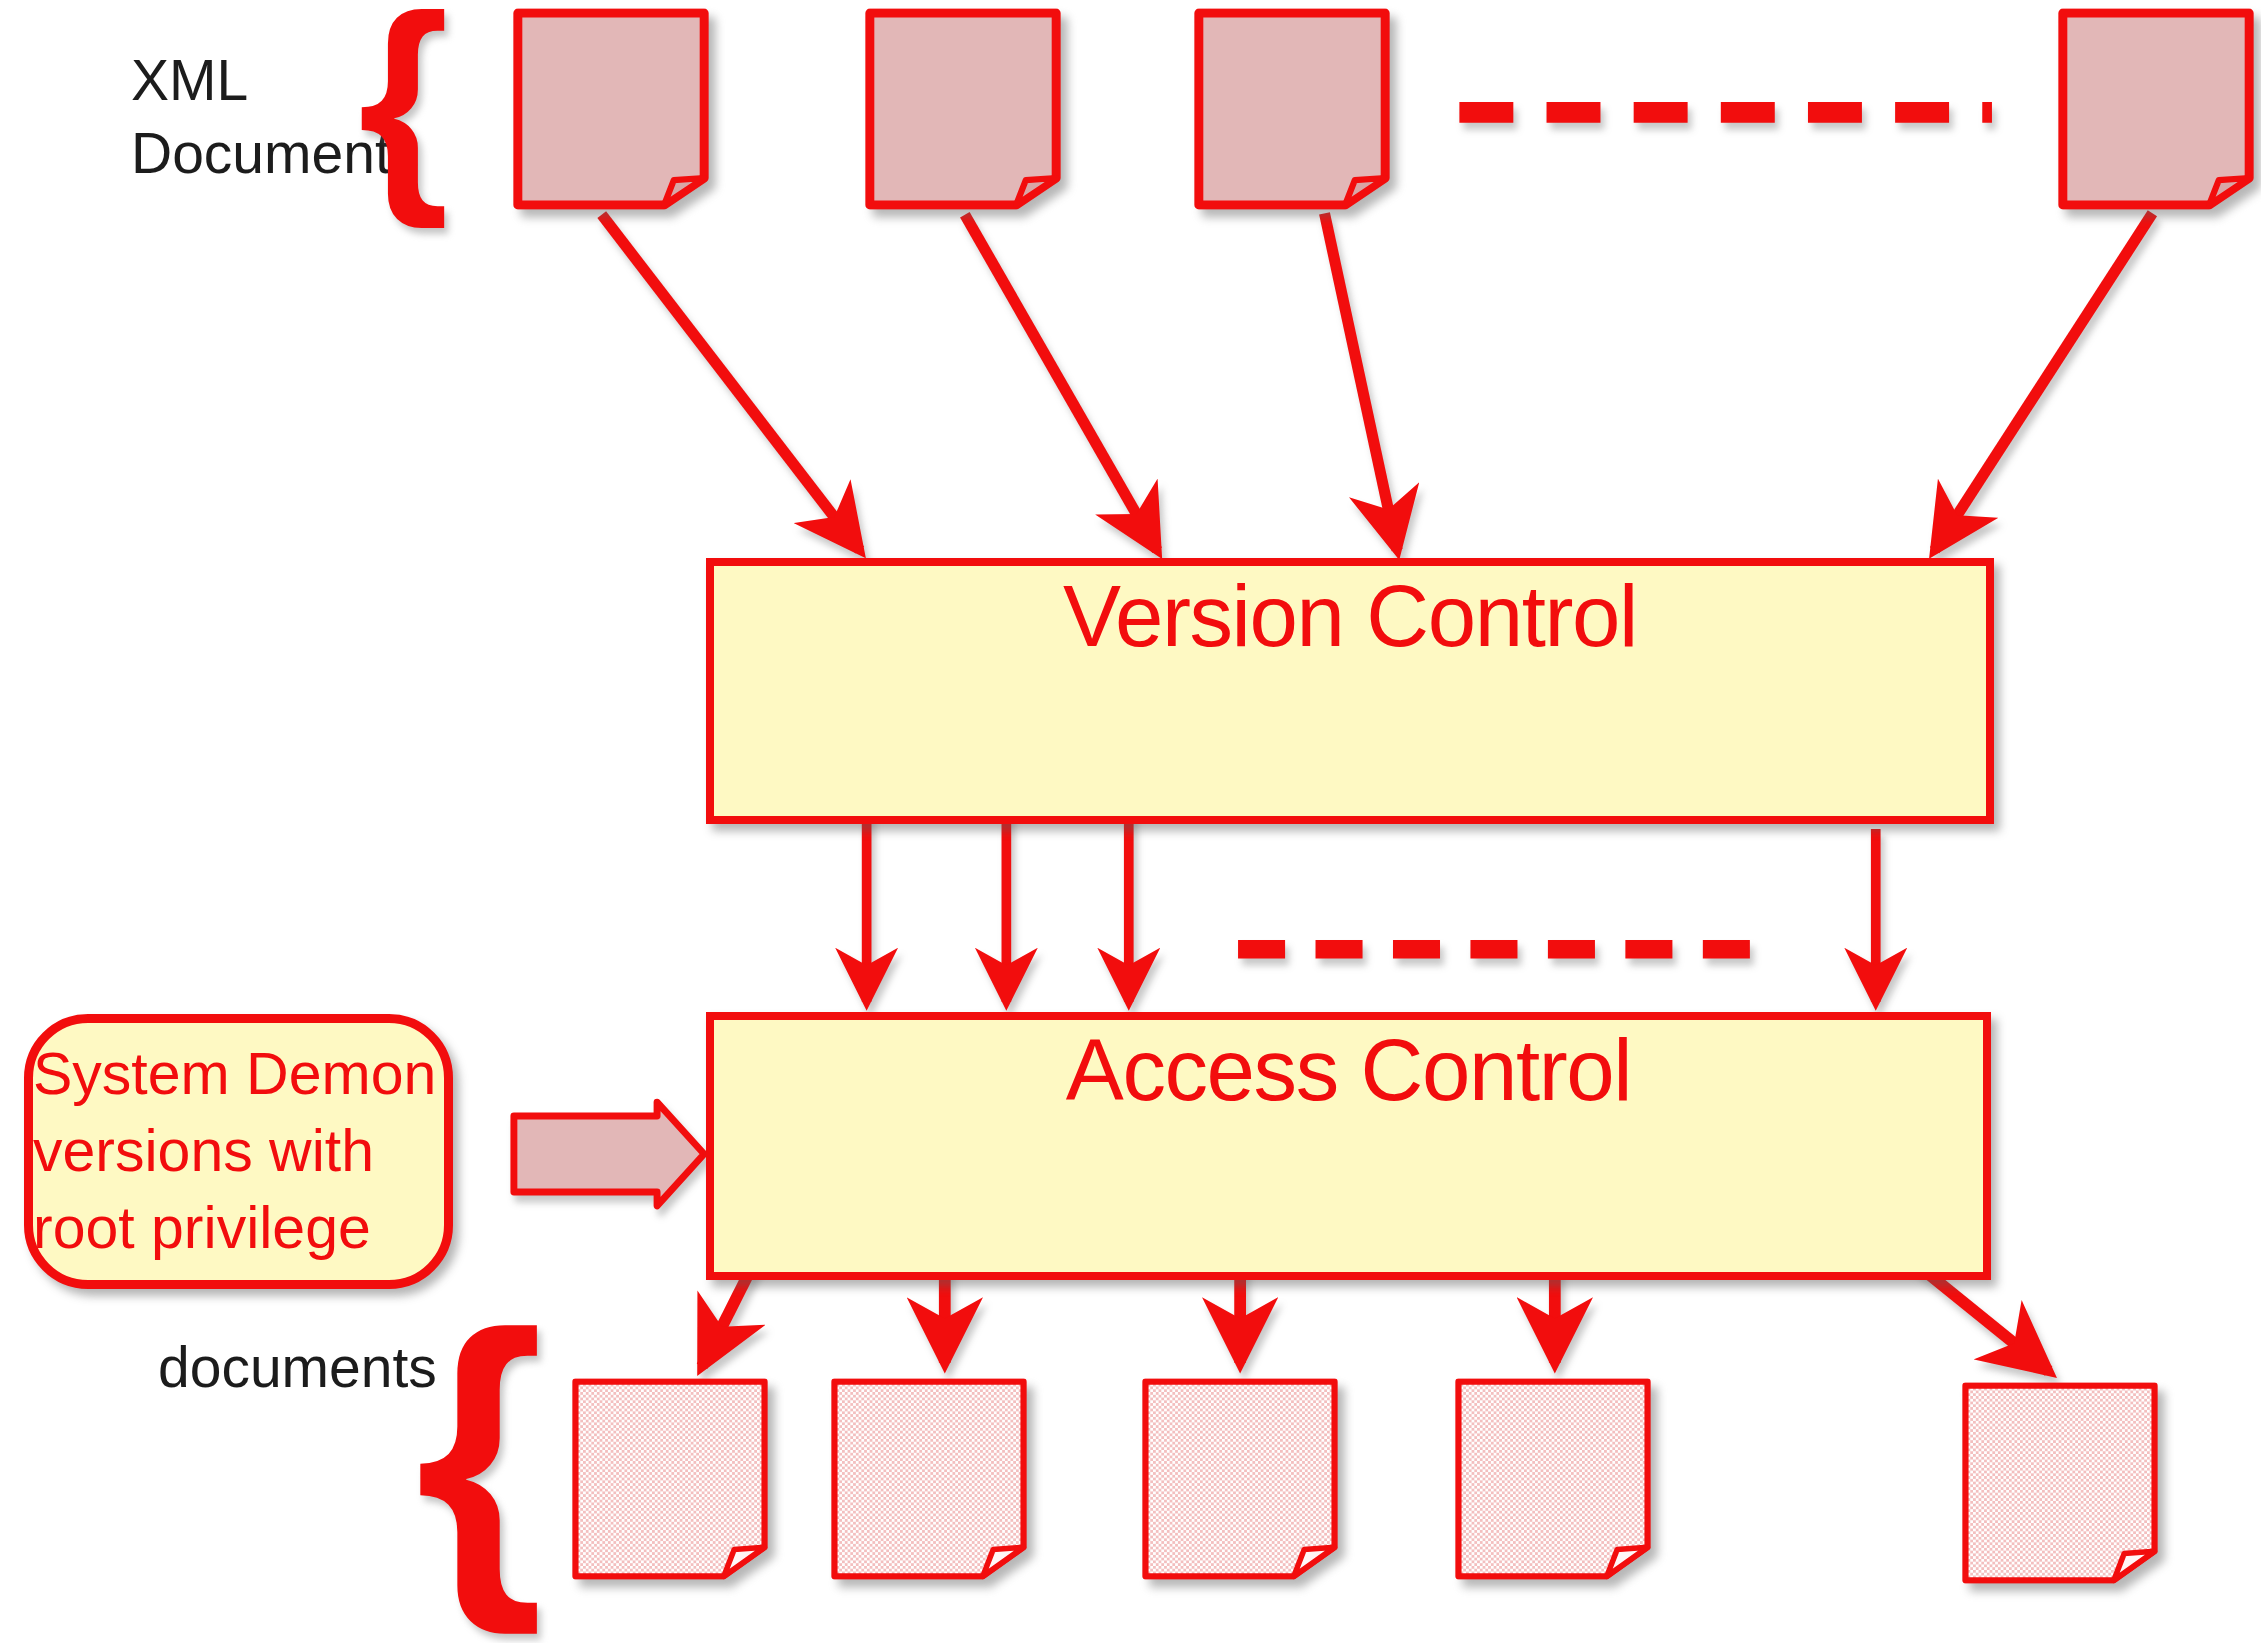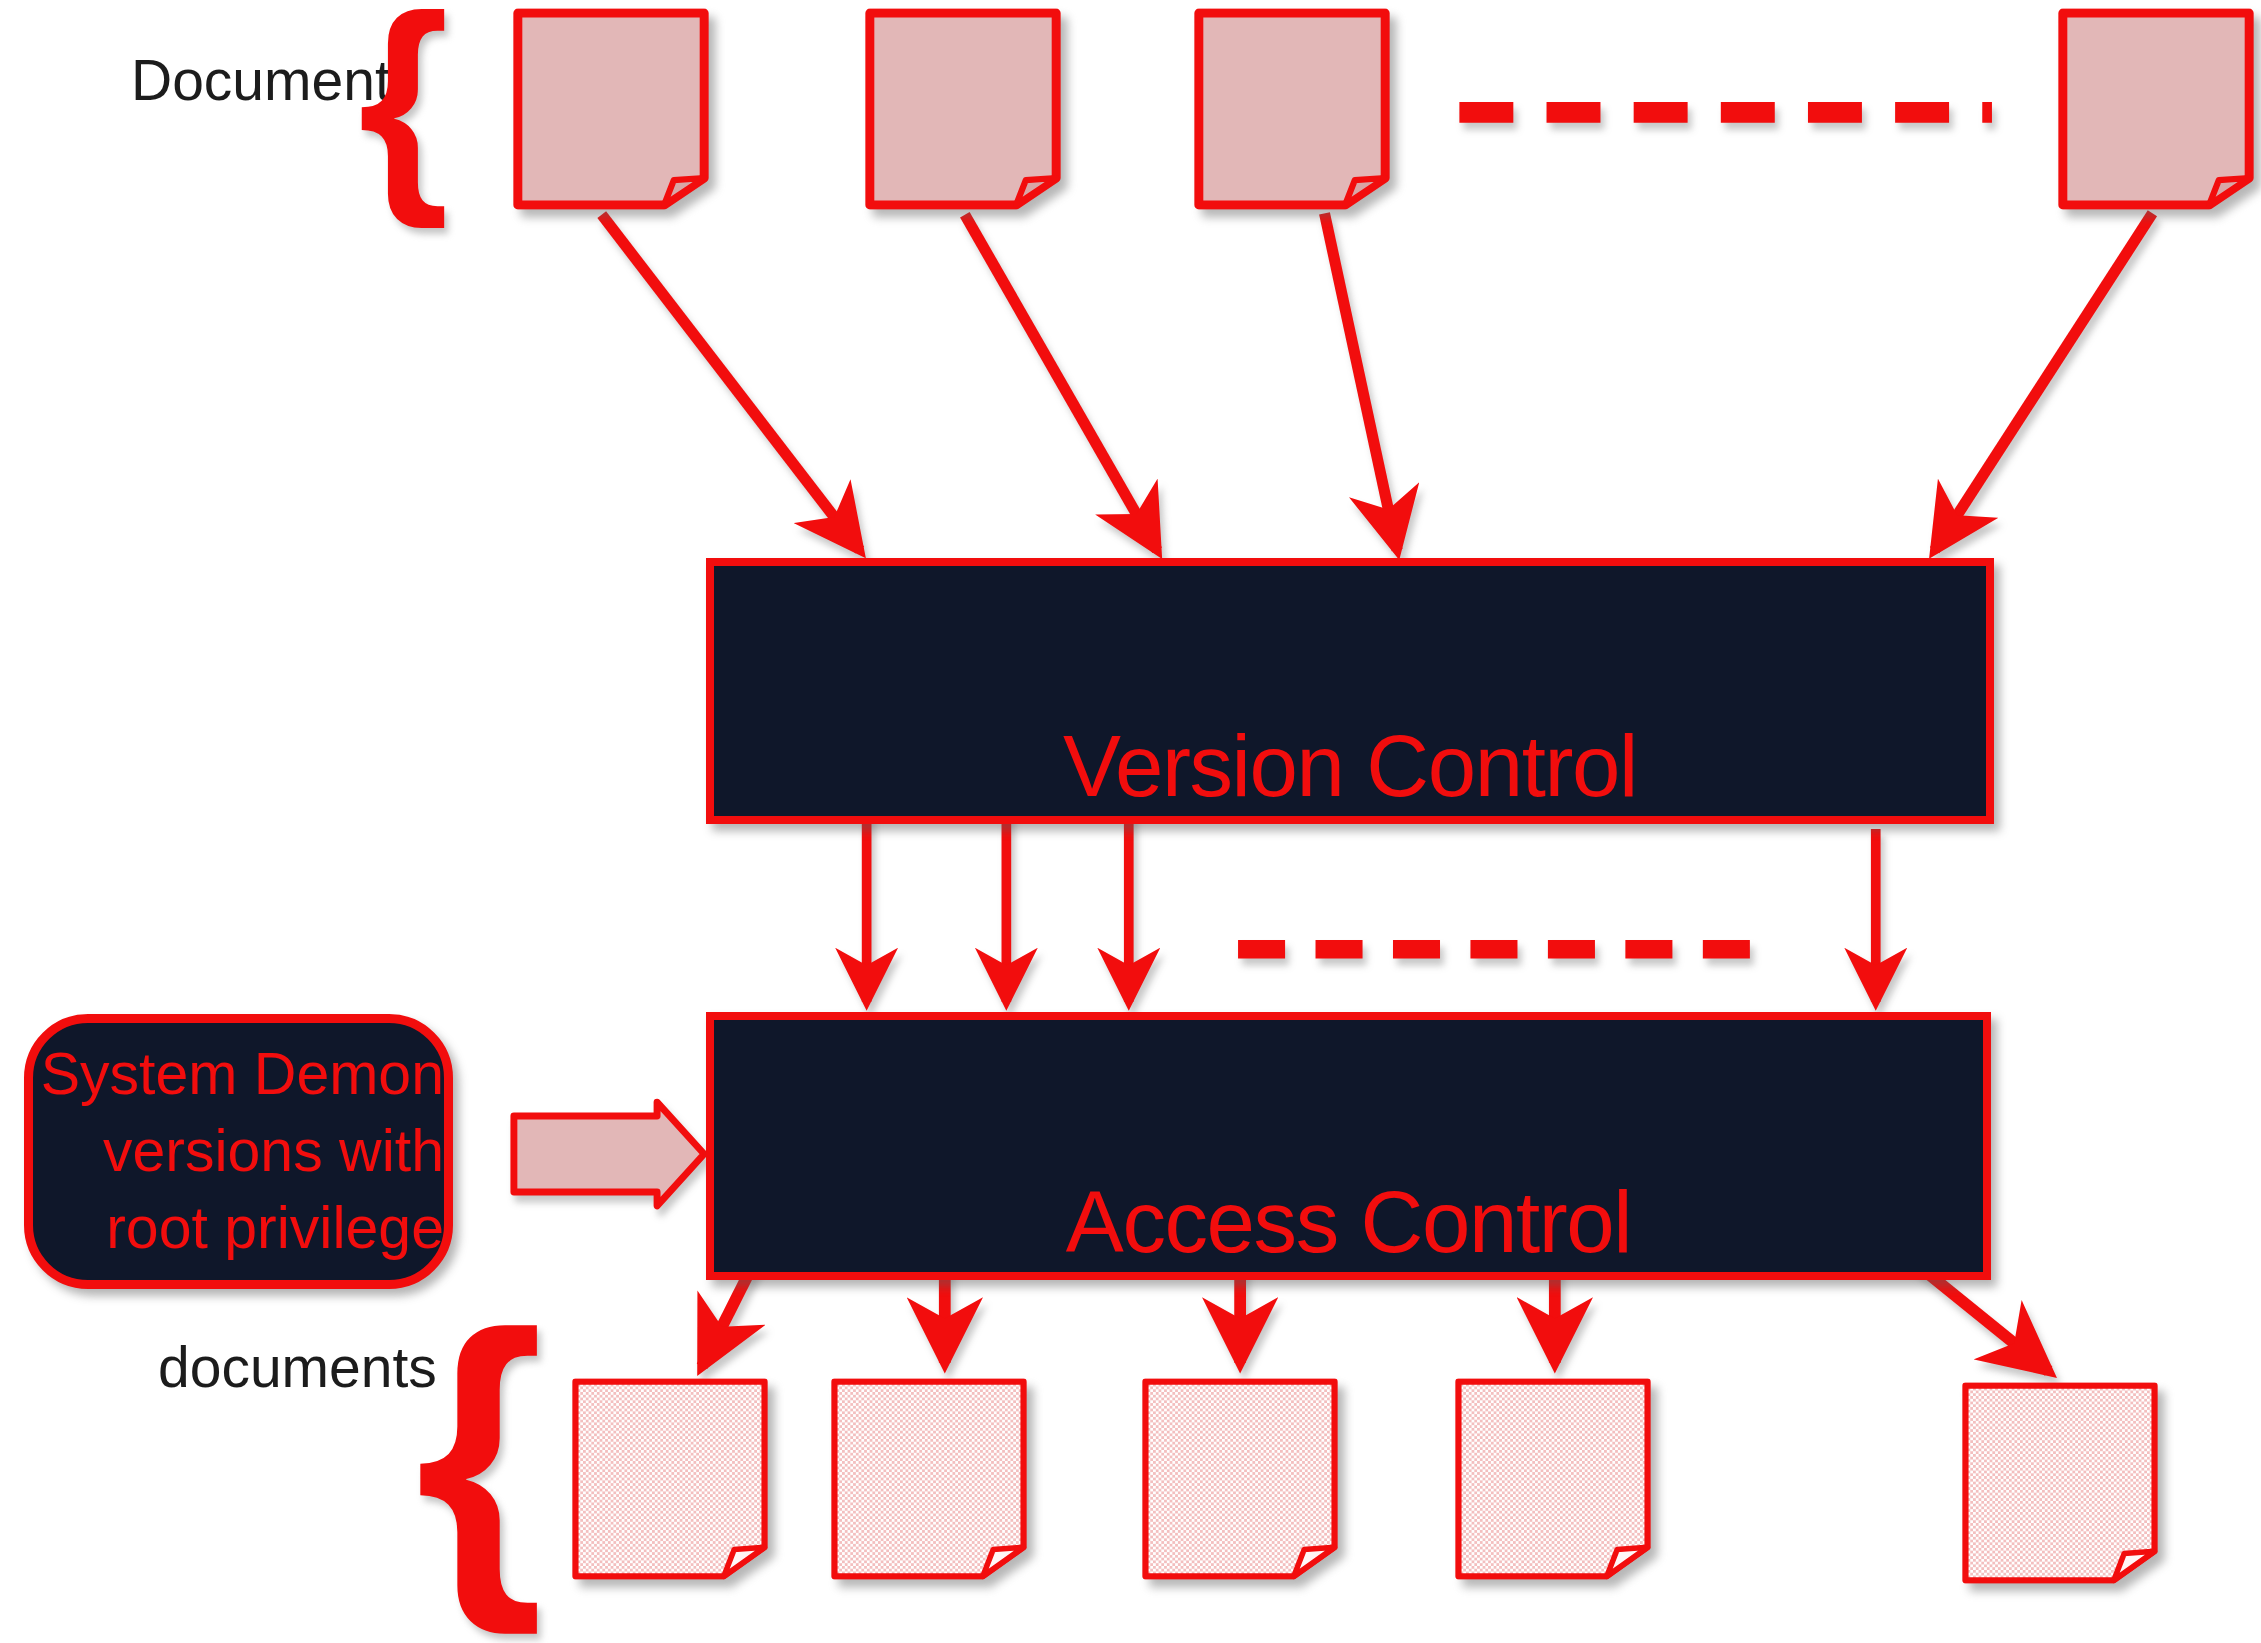--- a/index.html
+++ b/index.html
@@ -3,22 +3,22 @@
 <meta charset="utf-8">
 <style>
   html,body{margin:0;padding:0;background:#ffffff;}
   .canvas{
     position:relative;width:2261px;height:1644px;background:#ffffff;overflow:hidden;
     font-family:"Liberation Sans", sans-serif;
   }
   
   .pbox{
     position:absolute;box-sizing:border-box;
-    background:#0f172a;border:8.3px solid #f20d0d;
-    display:flex;align-items:flex-end;justify-content:center;
+    background:#fef9c3;border:8.3px solid #f20d0d;
+    display:flex;align-items:flex-start;justify-content:center;
     color:#f20d0d;
     filter:drop-shadow(6.2px 7.6px 4.8px rgba(90,90,90,.45));
   }
   .pbox .boxlabel{font-size:87px;letter-spacing:-1.4px;white-space:nowrap;}
   #version-control{left:706px;top:558px;width:1288px;height:266px;}
   #access-control{left:706px;top:1012px;width:1285px;height:268px;}
   #system-demon{
     left:24px;top:1014px;width:429px;height:275px;
     border-radius:64px;border-width:9.7px;
     text-align:center;flex-direction:column;
@@ -98,20 +98,21 @@
       <line x1="1098" y1="1810" x2="1015" y2="1975" marker-end="url(#arw)"></line>
       <line x1="1366" y1="1810" x2="1366" y2="1970" marker-end="url(#arw)"></line>
       <line x1="1793" y1="1810" x2="1793" y2="1970" marker-end="url(#arw)"></line>
       <line x1="2248" y1="1810" x2="2248" y2="1970" marker-end="url(#arw)"></line>
       <line x1="2752" y1="1812" x2="2962" y2="1982" marker-end="url(#arw)"></line>
     </g>
     <polygon points="743,1613 950,1613 950,1593 1018,1668 950,1743 950,1723 743,1723" fill="#e2b7b7" stroke="#f20d0d" stroke-width="10" stroke-linejoin="round"></polygon>
   </svg>
 
   <div id="xml-label" class="blabel">
+    <span class="bline">XML</span>
     <span class="bline">Documents</span>
   </div>
   <div id="brace-top" class="brace">{</div>
 
   <div class="doc" style="left:513px;top:8.3px">
       <svg viewBox="0 0 284 292" width="196" height="202">
         <use href="#docPink"></use>
       </svg>
     </div>
   <div class="doc" style="left:865px;top:8.3px">

